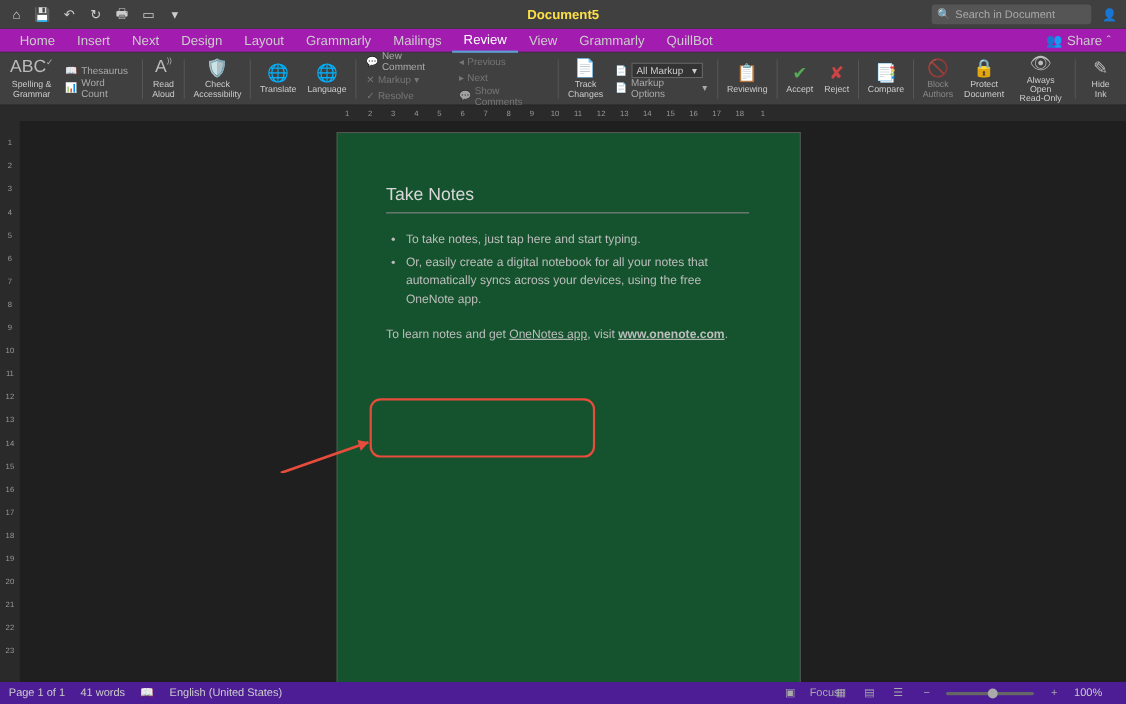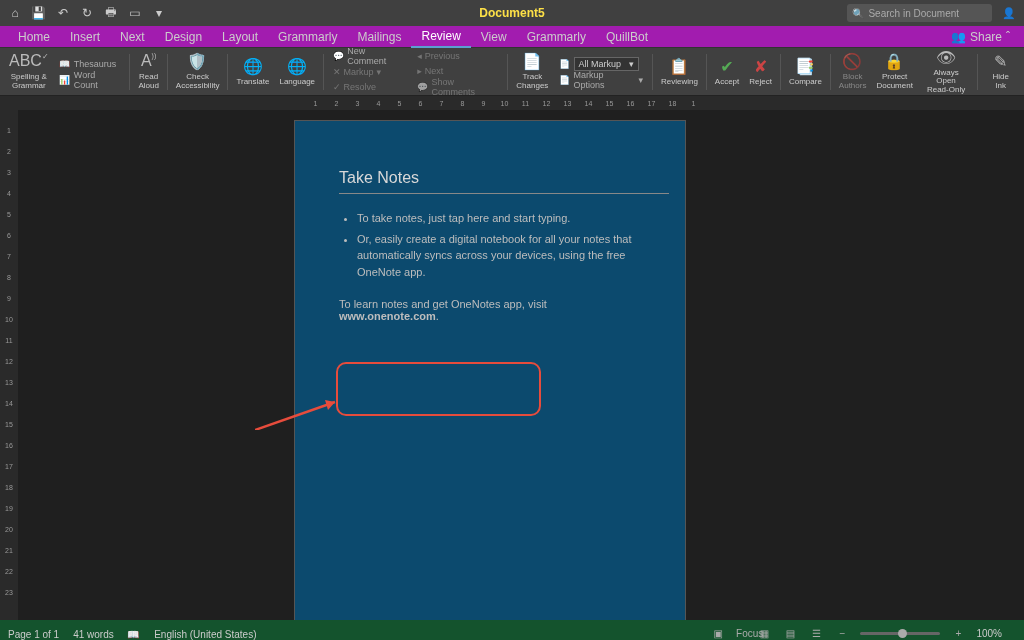--- a/index.html
+++ b/index.html
@@ -22,30 +22,30 @@
 .rcol{display:flex;flex-direction:column;justify-content:center;height:100%}
 .sep{width:1px;height:36px;background:#555;margin:0 3px}
 .combo{background:#333;border:1px solid #666;padding:1px 4px;font-size:9px;color:#ccc;width:65px;display:flex;justify-content:space-between;align-items:center}
 .ruler{height:14px;background:#2a2a2a;position:relative;overflow:hidden}
 .ruler-h{position:absolute;left:305px;top:0;height:14px;display:flex;align-items:center}
 .rtick{font-size:7px;color:#999;width:21px;text-align:center}
 .workspace{position:absolute;top:110px;bottom:20px;left:0;right:0;background:#1f1f1f;display:flex}
 .vruler{width:18px;background:#2a2a2a;height:100%;display:flex;flex-direction:column;align-items:center;padding-top:10px}
 .vtick{font-size:7px;color:#999;height:21px;display:flex;align-items:center}
 .canvas{flex:1;position:relative;overflow:hidden}
-.page{position:absolute;left:276px;top:10px;width:392px;height:510px;background:#0c4a6e;border:1px solid #555}
+.page{position:absolute;left:288px;top:10px;width:422px;height:510px;background:#14532d;border:1px solid #555}
 .page-content{padding:48px 44px;color:#c8c8c8}
 .doc-heading{font-size:16px;color:#d8d8d8;font-weight:400;padding-bottom:6px;border-bottom:1px solid #888;width:330px;margin-bottom:16px}
 .bullets{list-style:disc;padding-left:18px;font-size:11px;line-height:1.5;color:#bdbdbd;width:320px}
 .bullets li{margin-bottom:4px}
 .learn-more{font-size:11px;color:#bdbdbd;margin-top:18px}
-.underline-link{color:#bdbdbd}
+.underline-link{text-decoration:underline;color:#bdbdbd}
 .callout{position:absolute;left:318px;top:252px;width:205px;height:54px;border:2.5px solid #e74c3c;border-radius:10px;pointer-events:none}
 .arrow-line{position:absolute;left:237px;top:290px;width:85px;height:30px;pointer-events:none}
-.statusbar{position:absolute;bottom:0;left:0;right:0;height:20px;background:#14532d;display:flex;align-items:flex-end;padding:0 8px;color:#ccc;font-size:10px}
+.statusbar{position:absolute;bottom:0;left:0;right:0;height:20px;background:#4c1d95;display:flex;align-items:center;padding:0 8px;color:#ccc;font-size:10px}
 .st-item{margin-right:14px}
 .st-right{margin-left:auto;display:flex;align-items:center;gap:10px}
 .zoom-slider{width:80px;height:3px;background:#666;position:relative;border-radius:2px}
 .zoom-thumb{position:absolute;left:38px;top:-3px;width:9px;height:9px;background:#aaa;border-radius:50%}
 .sb-ico{width:16px;height:14px;display:flex;align-items:center;justify-content:center;color:#aaa;cursor:pointer;font-size:10px}
 </style>
 </head>
 <body>
 
 <div class="titlebar">

